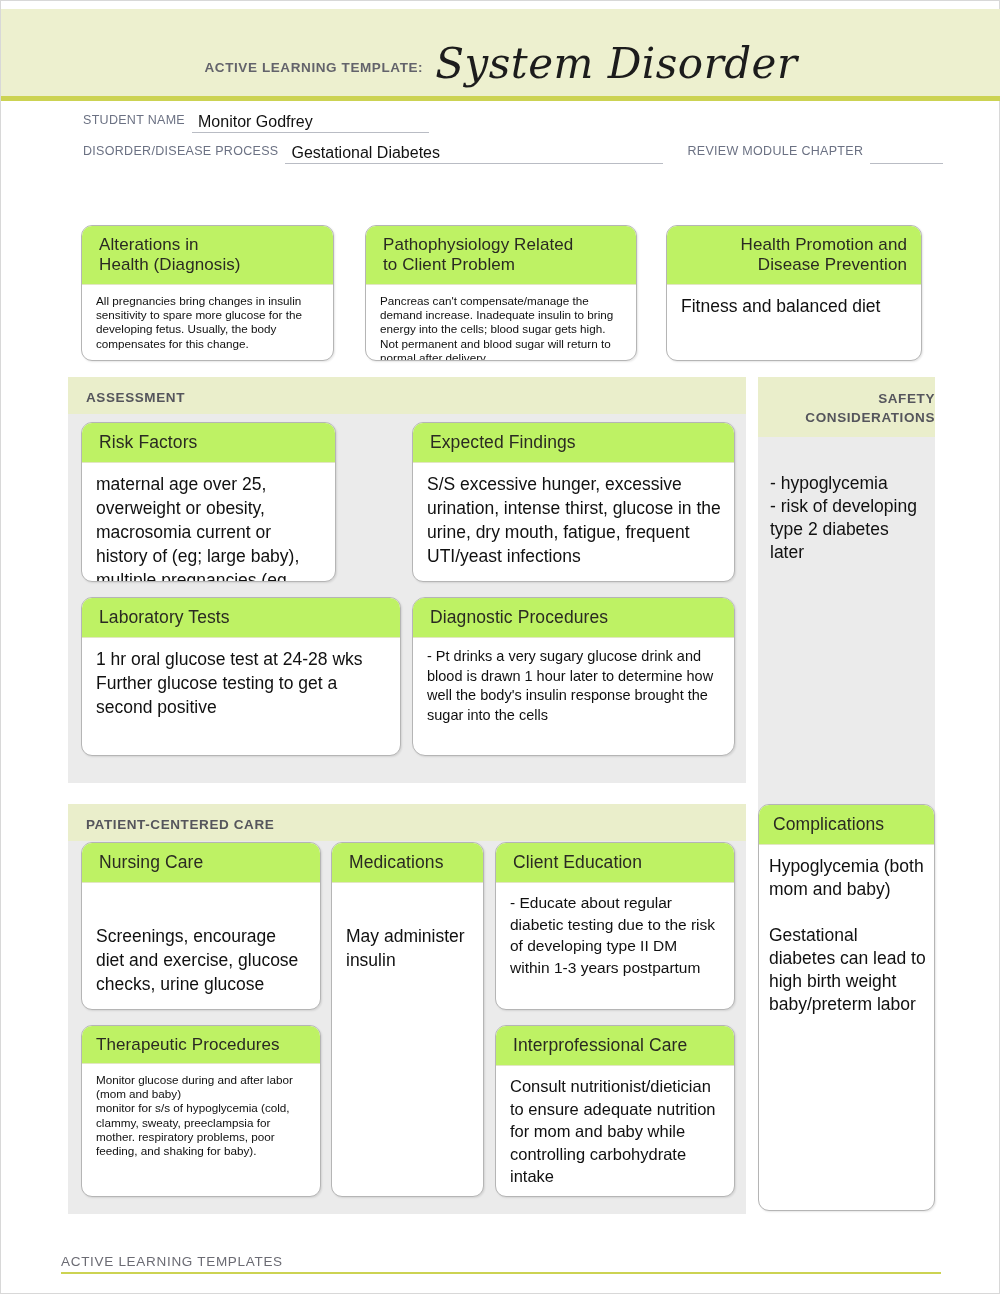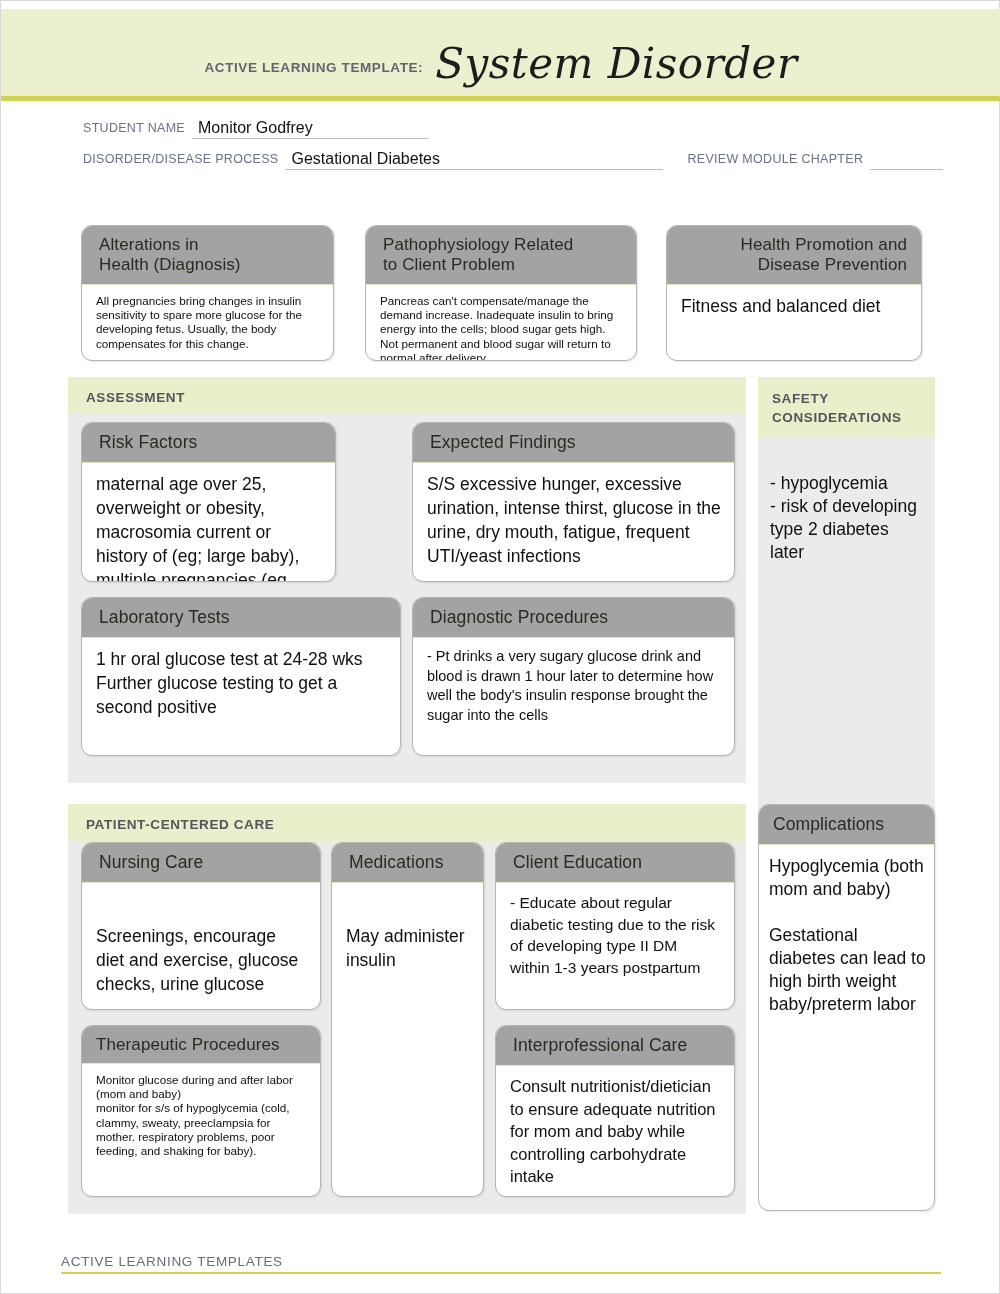--- a/index.html
+++ b/index.html
@@ -50,21 +50,21 @@
   .header-title {
     font-family: "DejaVu Serif", "Liberation Serif", serif;
     font-style: italic;
     font-size: 42px;
     color: #1c1c1c;
     letter-spacing: 0.5px;
   }
 
   
   .form-area { position: absolute; left: 0; top: 112px; width: 1000px; }
-  .field-row { display: flex; align-items: center; padding: 0 82px; height: 31px; }
+  .field-row { display: flex; align-items: flex-start; padding: 0 82px; height: 31px; }
   .field-label {
     font-size: 12.5px;
     letter-spacing: 0.3px;
     color: #6b7183;
     text-transform: uppercase;
     white-space: nowrap;
     padding-bottom: 2px;
   }
   .field-line {
     border-bottom: 1px solid #b9bcc4;
@@ -87,21 +87,21 @@
   
   .card {
     background: #ffffff;
     border: 1px solid #b5b5b5;
     border-radius: 11px;
     overflow: hidden;
     position: absolute;
     box-shadow: 1px 1px 2px rgba(0,0,0,0.10);
   }
   .card-head {
-    background: #a3a3a3;
+    background: #bef264;
     padding: 9px 14px 9px 17px;
     border-bottom: 1px solid #e2e6c2;
   }
   .card-head-text {
     font-size: 17.5px;
     color: #2a2a22;
     line-height: 21px;
     font-weight: normal;
     letter-spacing: 0.1px;
   }
@@ -140,33 +140,33 @@
     font-weight: bold;
     letter-spacing: 0.6px;
     color: #55555c;
     text-transform: uppercase;
   }
 
   #section-assessment { left: 67px; top: 376px; width: 678px; height: 406px; }
   #card-risk-factors  { left: 80px;  top: 421px; width: 255px; height: 160px; }
   #card-expected      { left: 411px; top: 421px; width: 323px; height: 160px; }
   #card-lab-tests     { left: 80px;  top: 596px; width: 320px; height: 159px; }
-  #card-diagnostic    { left: 411px; top: 596px; width: 323px; height: 159px; }
+  #card-diagnostic    { left: 411px; top: 596px; width: 323px; height: 159px; border-radius: 13px; }
 
   #card-diagnostic .body-text { font-size: 14.5px; line-height: 19.5px; }
   #card-expected .body-text,
   #card-risk-factors .body-text,
   #card-lab-tests .body-text { font-size: 17.5px; line-height: 24px; }
 
   
   #panel-safety {
     left: 757px; top: 376px; width: 177px; height: 440px;
     background: #ebebeb;
   }
-  #panel-safety .section-head { padding: 12px 0 10px 14px; }
+  #panel-safety .section-head { padding: 12px 0 10px 14px; text-align: right; }
   #panel-safety .section-head-text { line-height: 19px; display: block; }
   .safety-body {
     padding: 12px 10px 10px 12px;
     font-size: 17.5px;
     line-height: 23px;
     color: #101010;
     white-space: pre-line;
   }
 
   

